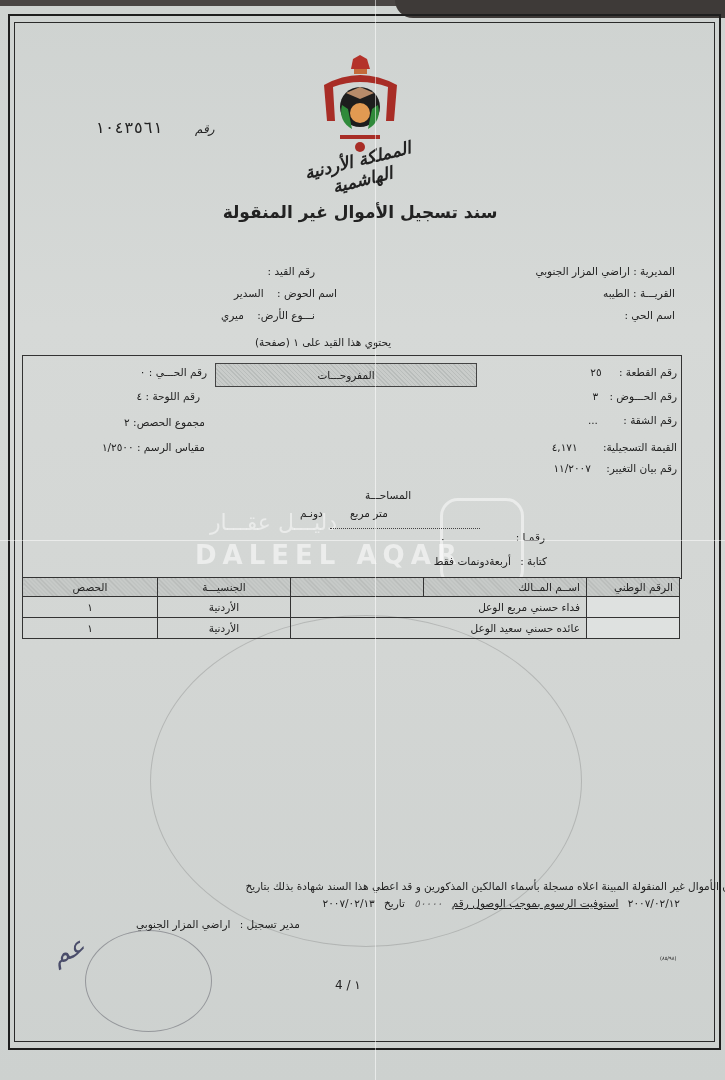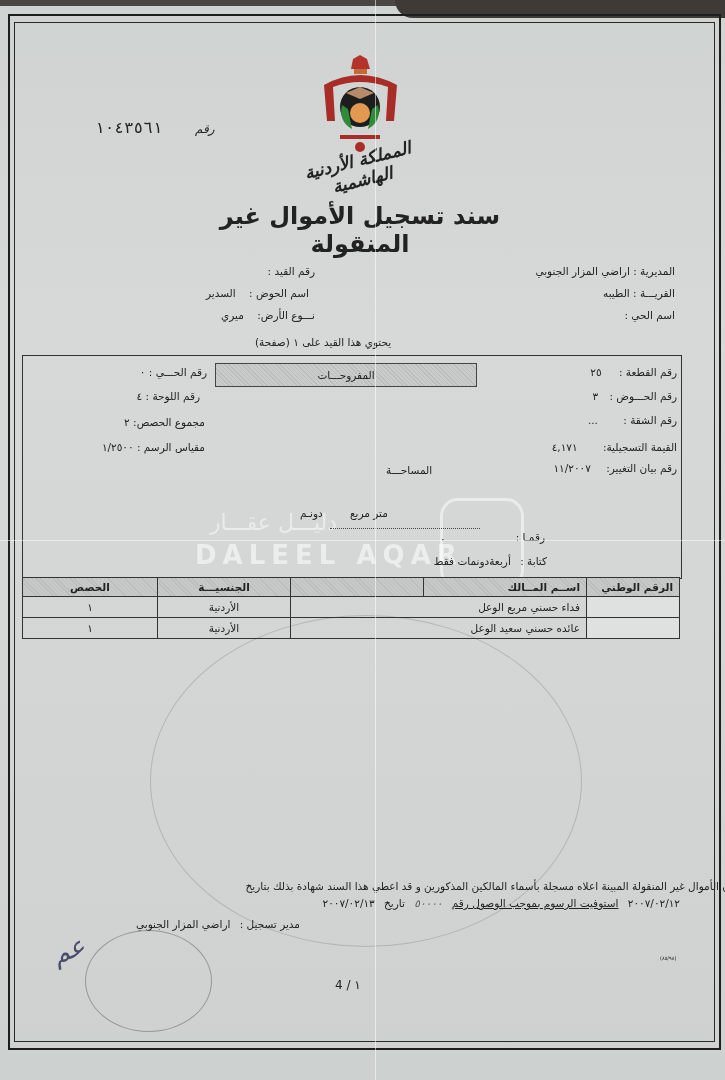--- a/index.html
+++ b/index.html
@@ -31,21 +31,21 @@
 
   .rtl { direction: rtl; }
   .abs { position: absolute; }
   .txt { font-size: 10.5px; white-space: nowrap; letter-spacing: 0.3px; }
 
   .serial { left: 95px; top: 118px; font-size: 16px; letter-spacing: 2px; color: #222; font-family: Liberation Mono, monospace; }
   .serial-label { left: 195px; top: 122px; font-size: 12px; font-style: italic; }
 
   .emblem { left: 318px; top: 55px; width: 85px; height: 105px; }
   .kingdom { left: 285px; top: 150px; width: 150px; text-align: center; font-family: "DejaVu Serif", serif; font-size: 17px; font-style: italic; font-weight: bold; transform: rotate(-14deg); }
-  .doc-title { left: 200px; top: 202px; width: 320px; text-align: center; font-size: 24px; font-weight: bold; }
+  .doc-title { left: 200px; top: 202px; width: 320px; text-align: center; font-size: 17px; font-weight: bold; }
 
   .main-box {
     position: absolute; left: 22px; top: 355px; width: 658px; height: 222px;
     border: 1px solid #333;
   }
   .grey-field {
     position: absolute; left: 215px; top: 363px; width: 260px; height: 22px;
     border: 1px solid #444;
     background: repeating-linear-gradient(45deg, #b9bdbb 0 1px, #c9ccca 1px 3px);
     text-align: center; line-height: 22px; font-size: 10.5px;
@@ -53,21 +53,21 @@
 
   table.owners {
     position: absolute; left: 22px; top: 577px; width: 658px;
     border-collapse: collapse; direction: rtl; font-size: 10.5px;
   }
   table.owners th, table.owners td {
     border: 1px solid #333; height: 20px; padding: 0 6px;
   }
   table.owners th {
     background: repeating-linear-gradient(45deg, #b6bab8 0 1px, #c8cbc9 1px 3px);
-    font-weight: bold; height: 18px;
+    font-weight: normal; height: 18px;
   }
   table.owners td.c { text-align: center; }
   table.owners td.r { text-align: right; }
   .redacted { background: rgba(225,228,226,0.8); }
 
   .watermark { left: 195px; top: 505px; font-size: 26px; color: rgba(255,255,255,0.55); letter-spacing: 6px; font-weight: bold; }
   .watermark-ar { left: 210px; top: 510px; font-size: 22px; color: rgba(255,255,255,0.5); letter-spacing: 8px; }
   .watermark-logo { left: 440px; top: 498px; width: 78px; height: 84px; border: 3px solid rgba(255,255,255,0.5); border-radius: 18px; }
 
   .seal-large { left: 150px; top: 615px; width: 430px; height: 330px; border: 1px solid rgba(90,90,90,0.25); border-radius: 50%; }
@@ -118,21 +118,21 @@
 </div>
 <div class="abs txt rtl" style="right:50px; top:309px;">
   <span>اسم الحي :</span>
   <span></span>
 </div>
 
 <div class="abs txt rtl" style="right:410px; top:265px;">
   <span>رقم القيد :</span>
   <span></span>
 </div>
-<div class="abs txt rtl" style="right:416px; top:287px; width:200px;">
+<div class="abs txt rtl" style="right:388px; top:287px; width:200px;">
   <span>اسم الحوض :</span>
   <span style="margin-right:10px;">السدير</span>
 </div>
 <div class="abs txt rtl" style="right:410px; top:309px; width:200px;">
   <span>نـــوع الأرض:</span>
   <span style="margin-right:10px;">ميري</span>
 </div>
 <div class="abs txt rtl" style="left:255px; top:336px;">يحتوي هذا القيد على  ١  (صفحة)</div>
 
 <div class="main-box"></div>
@@ -169,21 +169,21 @@
 </div>
 <div class="abs txt rtl" style="right:520px; top:416px;">
   <span>مجموع الحصص:</span>
   <span>٢</span>
 </div>
 <div class="abs txt rtl" style="right:520px; top:441px;">
   <span>مقياس الرسم :</span>
   <span>١/٢٥٠٠</span>
 </div>
 
-<div class="abs txt rtl" style="left:365px; top:464px;margin-left:21px;">المساحـــة</div>
+<div class="abs txt rtl" style="left:365px; top:489px;">المساحـــة</div>
 <div class="abs txt rtl" style="left:350px; top:507px;">متر مربع</div>
 <div class="abs txt rtl" style="left:300px; top:507px;">دونـم</div>
 <div class="abs txt rtl" style="right:180px; top:531px;">رقمـا :</div>
 <div class="abs" style="left:330px; top:528px; width:150px; border-top:1px dotted #444;"></div>
 <div class="abs txt" style="left:440px; top:533px;">٠</div>
 <div class="abs txt rtl" style="right:178px; top:555px;">
   <span>كتابة :</span>
   <span style="margin-right:6px;">أربعةدونمات فقط</span>
 </div>
 

